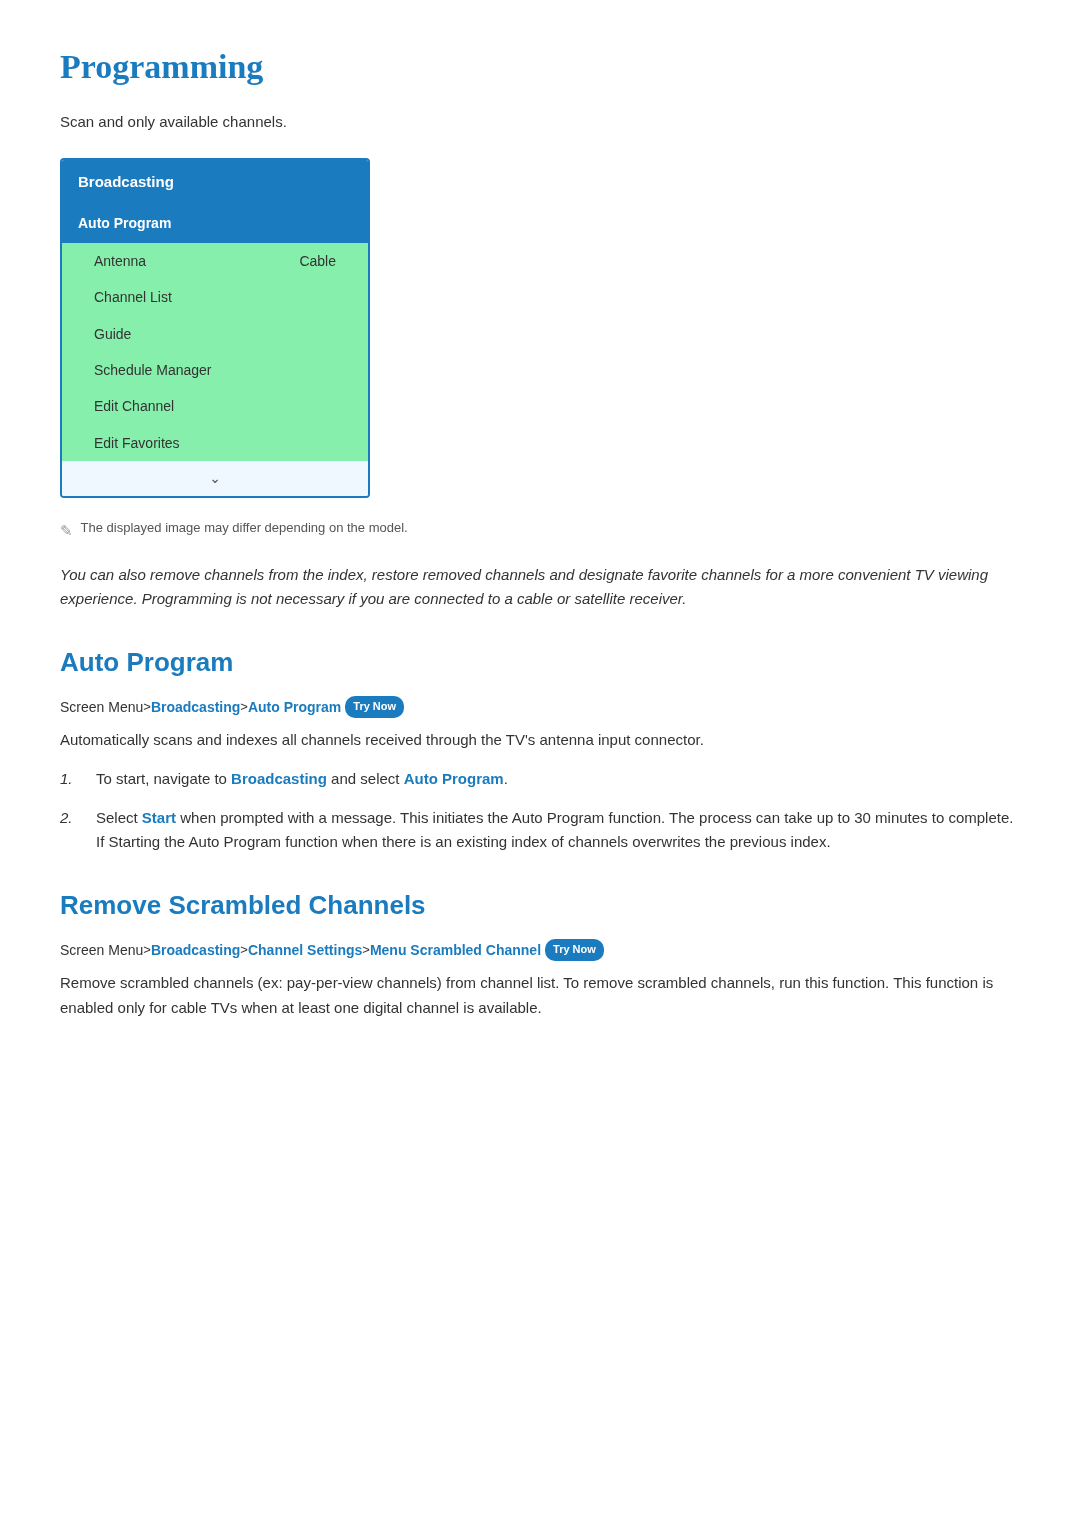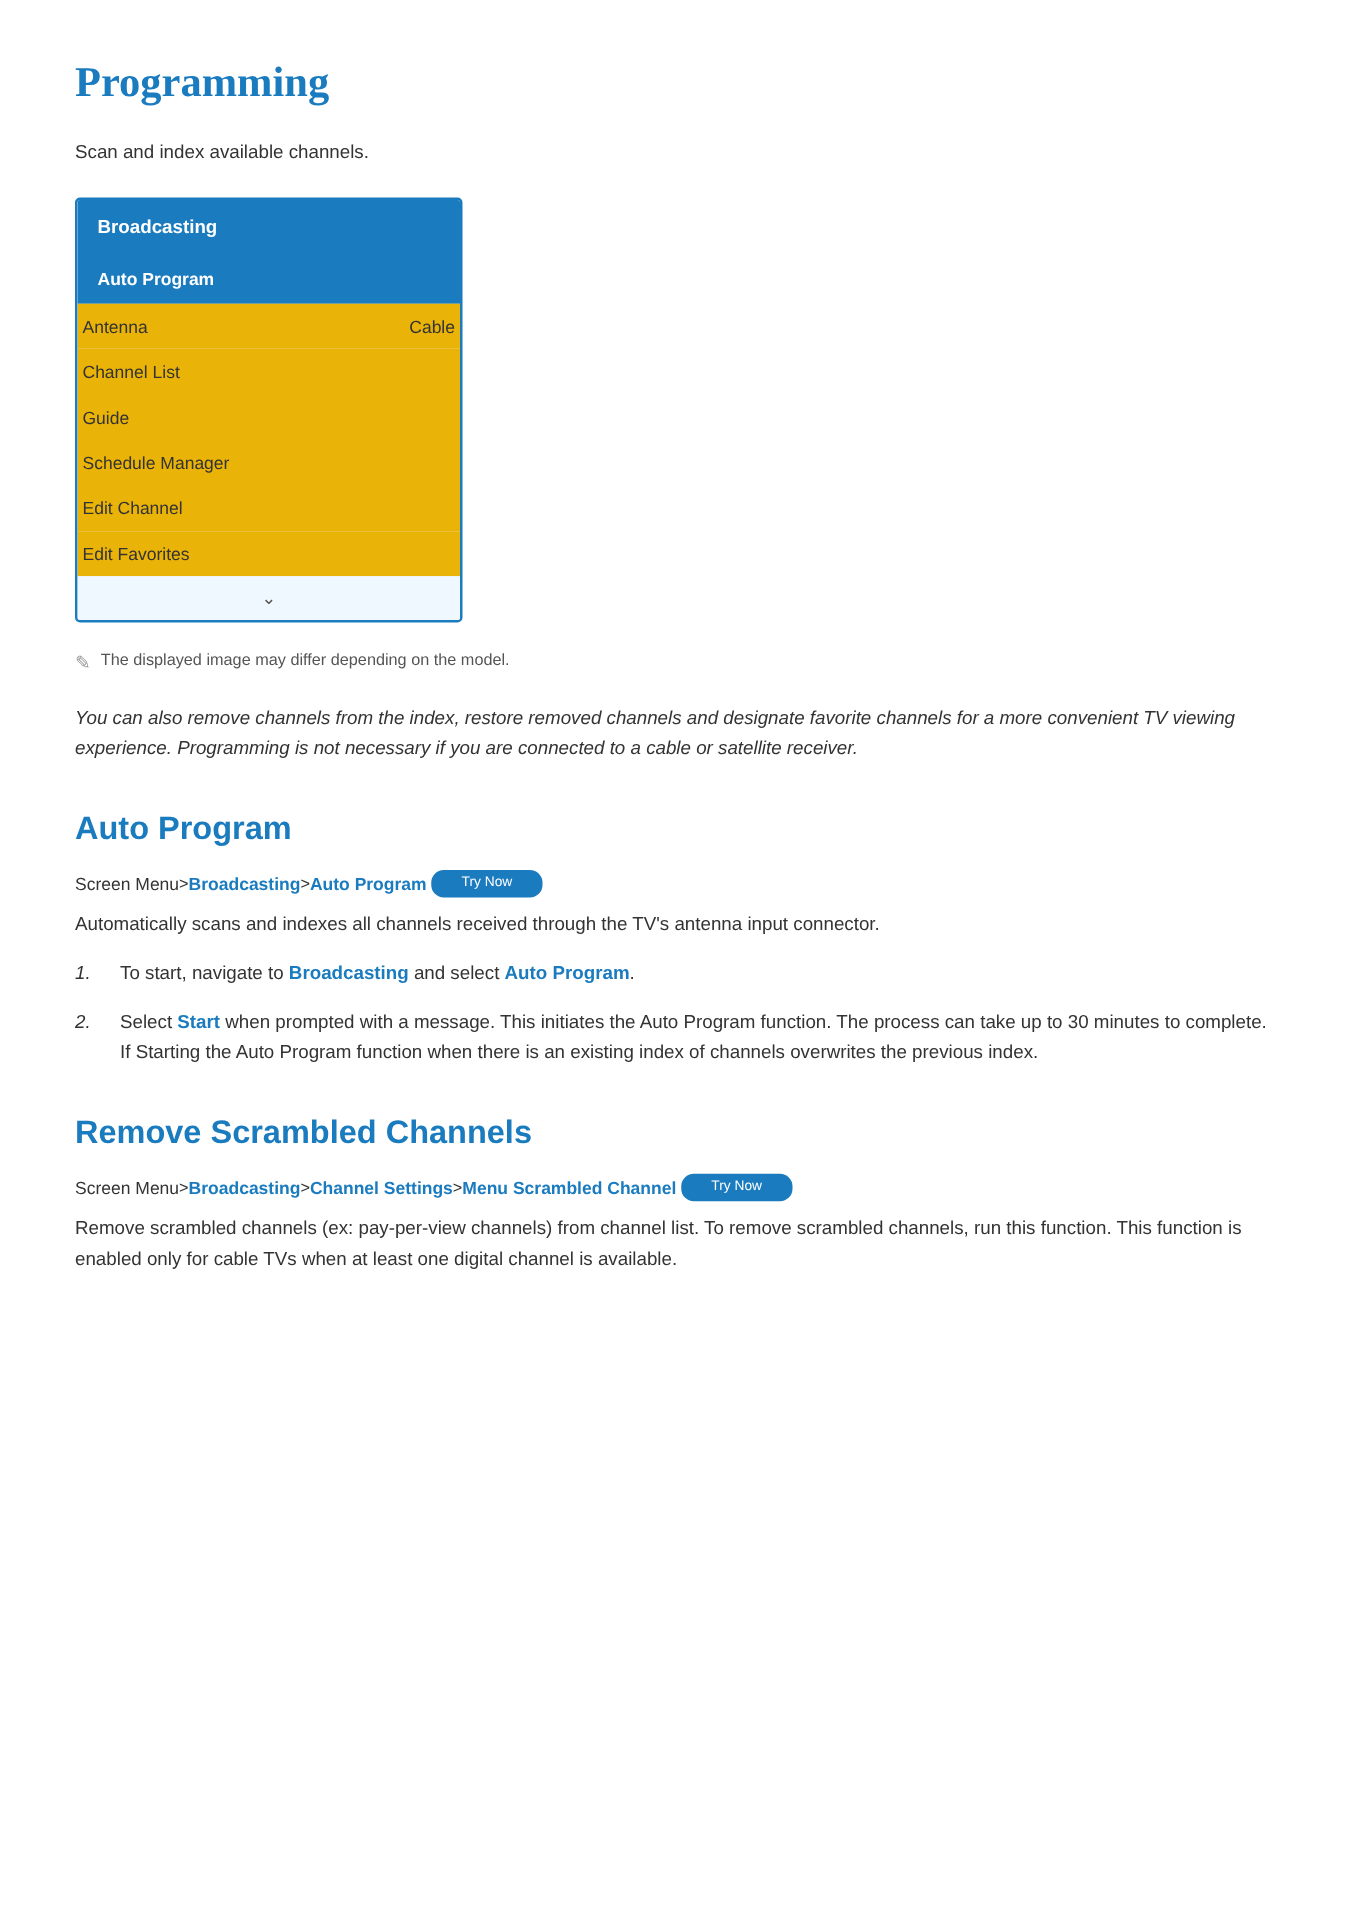--- a/index.html
+++ b/index.html
@@ -41,23 +41,23 @@
       padding: 10px 16px;
     }
     .tv-menu-item-highlighted {
       background: #1a7bbf;
       color: #ffffff;
       padding: 8px 16px;
       font-size: 14px;
       font-weight: bold;
     }
     .tv-menu-item {
-      background: #eab308;
-      color: #333;
-      padding: 7px 4px;
+      background: #86efac;
+      color: #333;
+      padding: 7px 32px;
       font-size: 14px;
       display: flex;
       justify-content: space-between;
       align-items: center;
     }
     .tv-menu-item-value {
       color: #333;
     }
     .tv-menu-footer {
       background: #f0f8ff;
@@ -112,22 +112,22 @@
       font-weight: bold;
     }
     .breadcrumb-sep {
       color: #333;
       font-size: 13px;
     }
     .try-now-badge {
       background: #1a7bbf;
       color: #ffffff;
       font-size: 11px;
-      font-weight: normal;
-      padding: 2px 24px;
+      font-weight: bold;
+      padding: 2px 8px;
       border-radius: 10px;
       display: inline-block;
       margin-left: 4px;
     }
     .section-desc {
       font-size: 15px;
       color: #333;
       margin-bottom: 14px;
       line-height: 1.65;
     }
@@ -156,21 +156,21 @@
     .inline-link {
       color: #1a7bbf;
       font-weight: bold;
     }
   </style>
 </head>
 <body>
 
 <h1 class="page-title">Programming</h1>
 
-<p class="intro-text">Scan and index available channels.</p>
+<p class="intro-text">Scan and only available channels.</p>
 
 <div class="tv-menu-box">
   <div class="tv-menu-header">Broadcasting</div>
   <div class="tv-menu-item-highlighted">Auto Program</div>
   <div class="tv-menu-item">
     <span>Antenna</span>
     <span class="tv-menu-item-value">Cable</span>
   </div>
   <div class="tv-menu-item">
     <span>Channel List</span>

